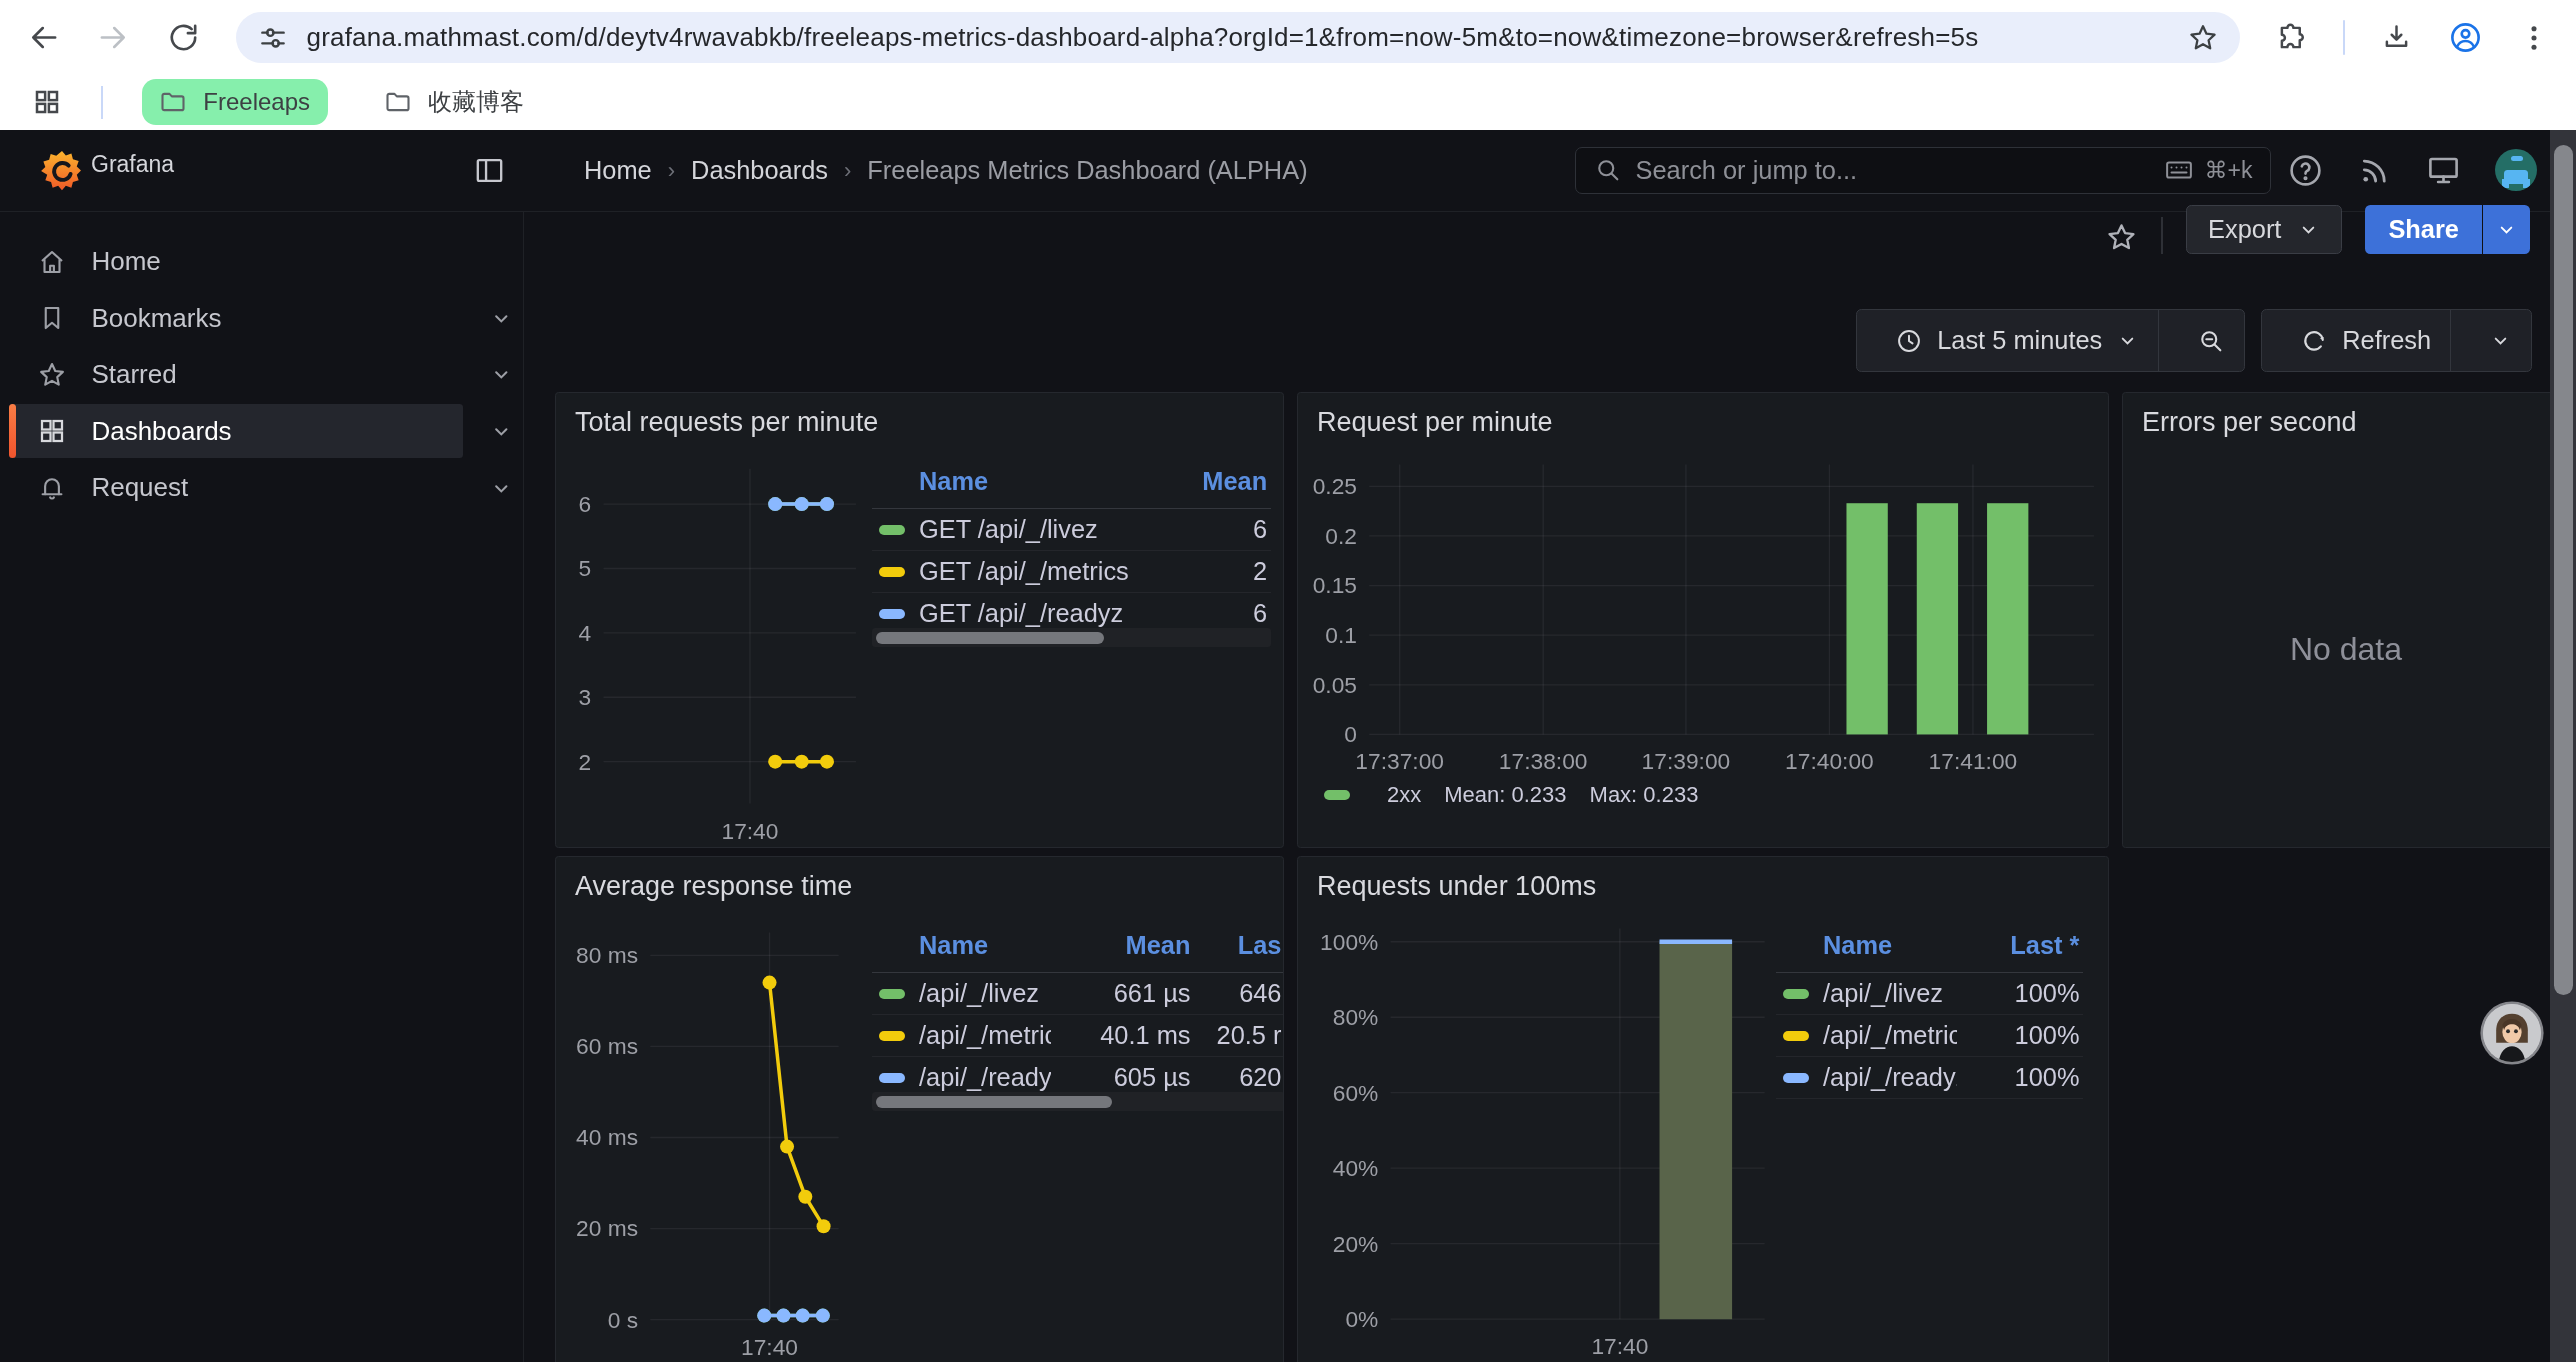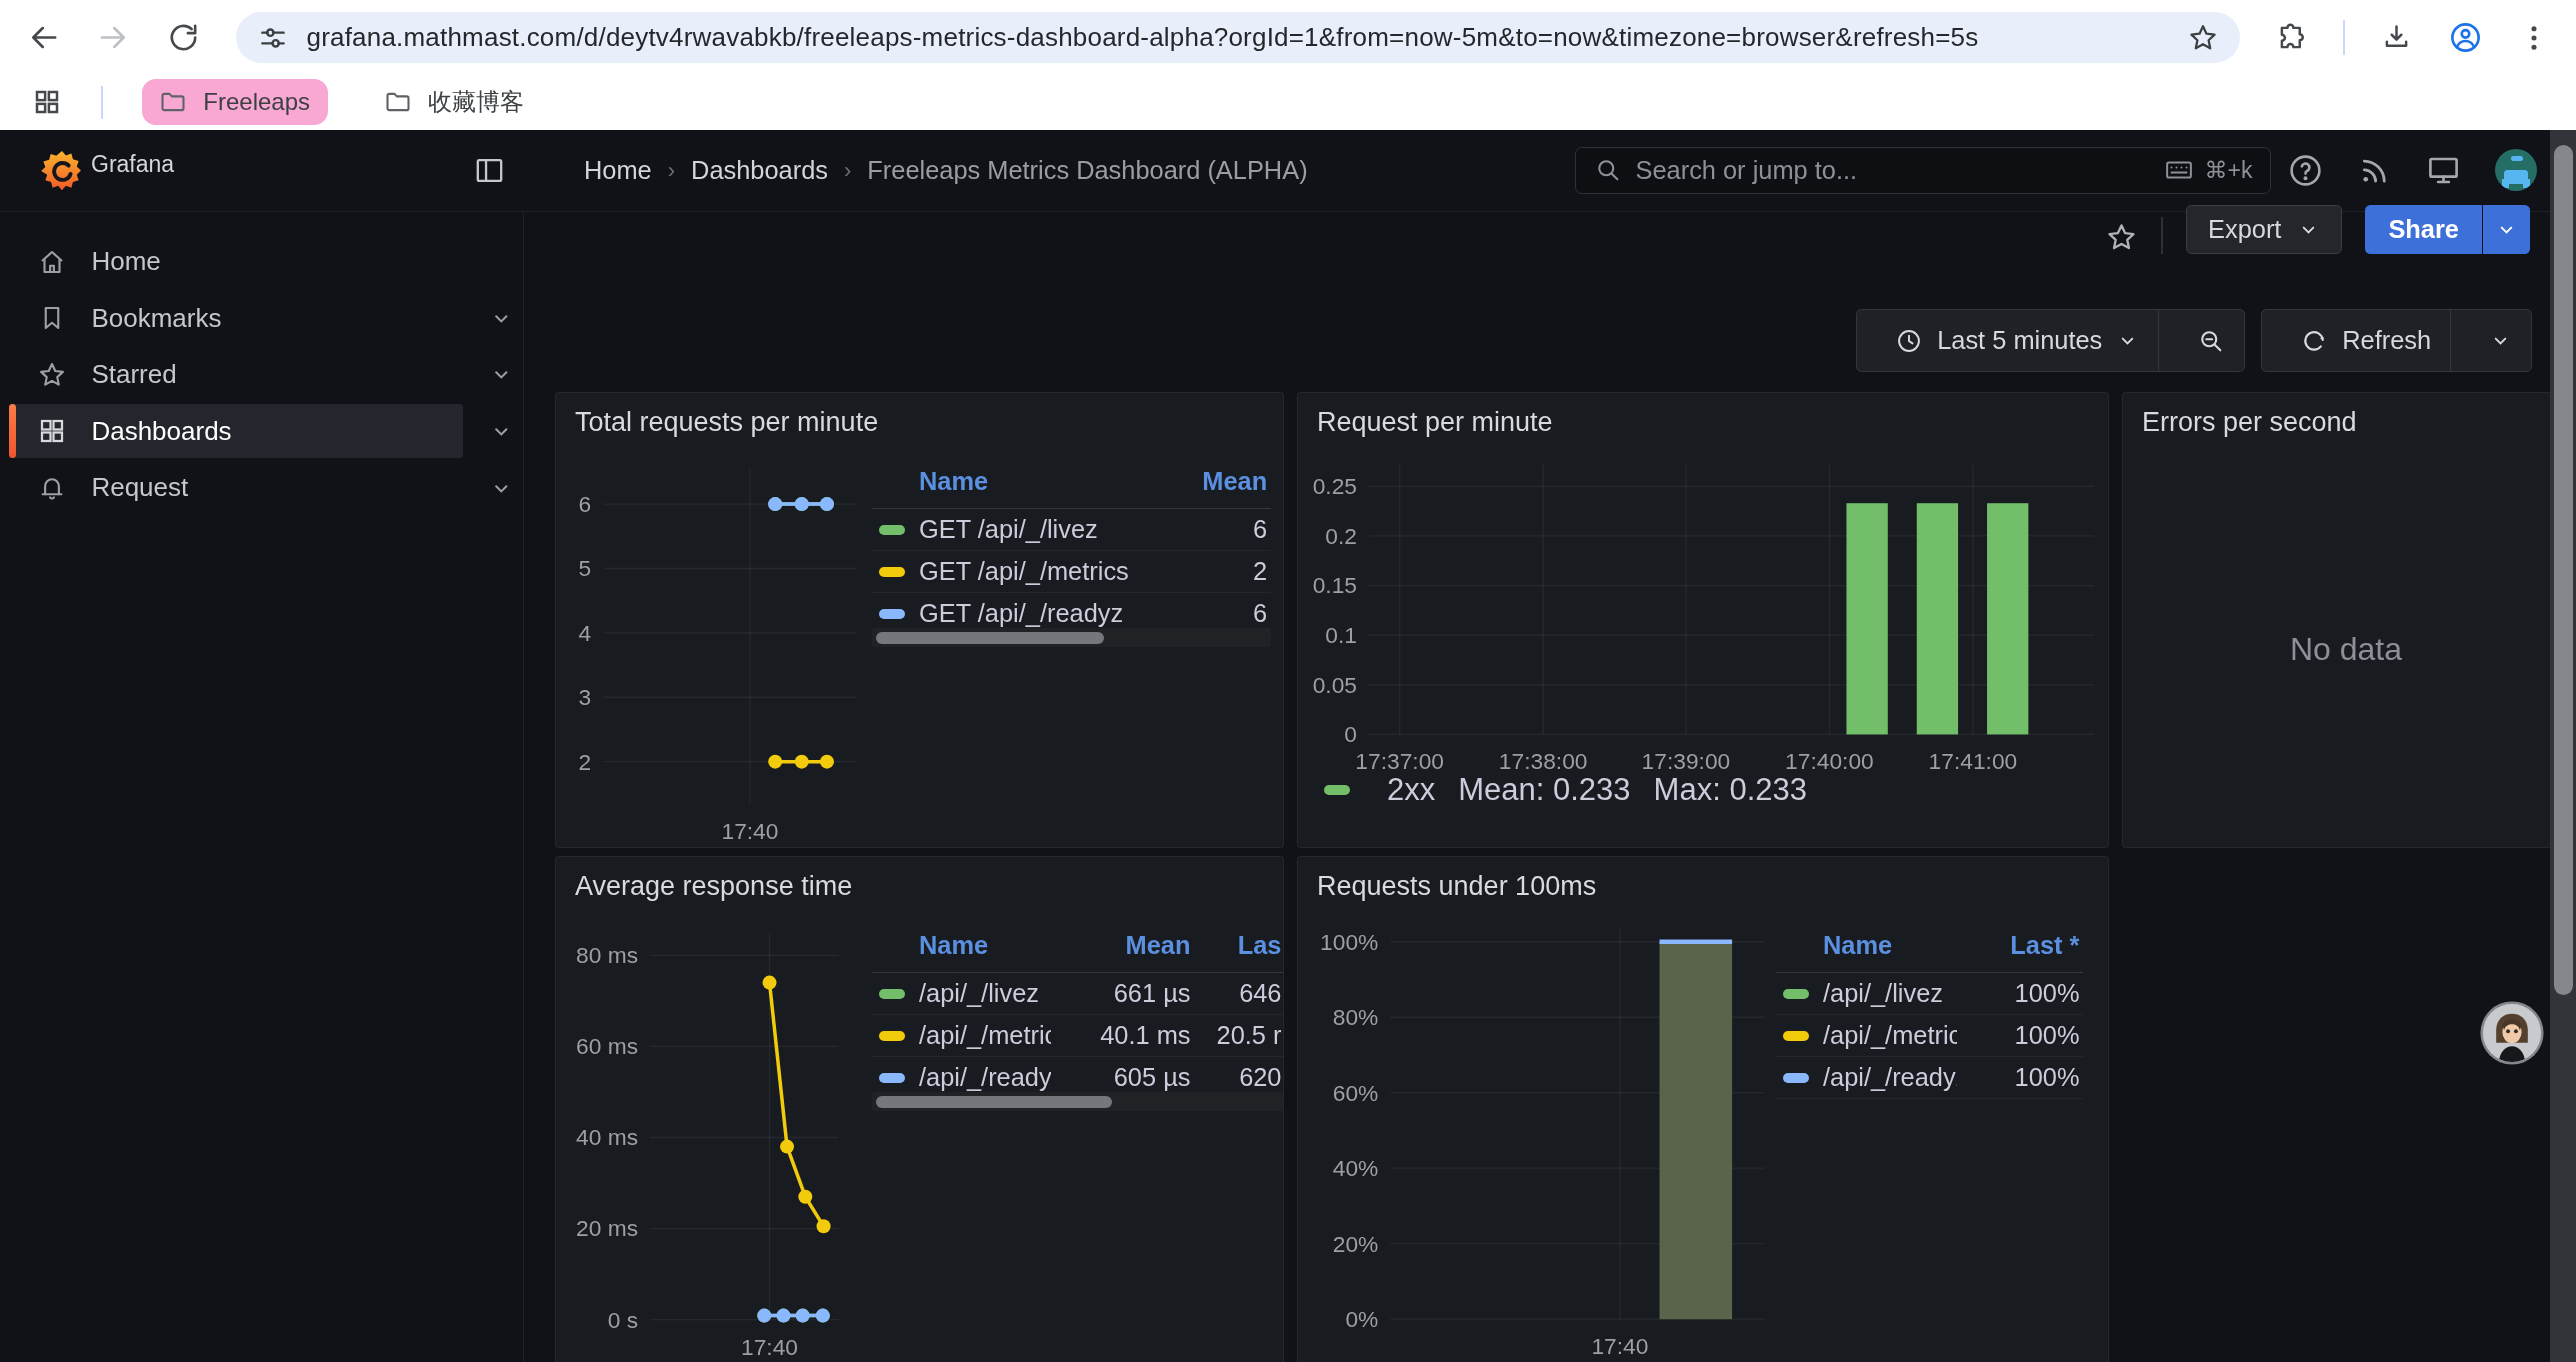--- a/index.html
+++ b/index.html
@@ -9,21 +9,21 @@
   .browser{position:absolute;top:0;left:0;width:2576px;height:130px;background:#fff;}
   .btoolbar{position:absolute;top:0;left:0;right:0;height:75px;display:flex;align-items:center;padding:0 26px;gap:35px;}
   .nav-ic{color:#45484c;flex:0 0 auto;}
   .nav-ic.disabled{color:#bcc0c5;}
   .urlbar{flex:1;height:51px;background:#e9eefb;border-radius:25.4px;display:flex;align-items:center;padding:0 21px;gap:17.5px;min-width:0;}
   .url-text{font-size:26px;color:#25272b;white-space:nowrap;overflow:hidden;flex:1;letter-spacing:0.2px;}
   .tb-right{display:flex;align-items:center;gap:35px;}
   .tb-div{width:1.8px;height:35px;background:#c9d8f8;border-radius:0.9px;}
   .bbookmarks{position:absolute;top:75px;left:0;right:0;height:54px;display:flex;align-items:center;padding:0 32px;gap:39px;}
   .bm-chip{display:flex;align-items:center;gap:16px;font-size:24px;color:#3d4043;padding:8.8px 17.5px;border-radius:14px;}
-  .bm-chip.hl{background:#f9a8d4;}
+  .bm-chip.hl{background:#86efac;}
   .bm-div{width:1.8px;height:33px;background:#c9d8f8;}
   
   .app{position:absolute;top:130px;left:0;right:0;bottom:0;background:#111217;color:#ccccdc;}
   .gheader{position:absolute;top:0;left:0;right:0;height:81px;border-bottom:0.9px solid #1f2126;}
   .glogo{position:absolute;left:39px;top:17.5px;}
   .gbrand{position:absolute;left:91px;top:21px;font-size:23px;color:#d5d6db;}
   .gcollapse{position:absolute;left:473px;top:24px;color:#c6c7ce;}
   .crumbs{position:absolute;left:584px;top:0;height:81px;display:flex;align-items:center;gap:16px;font-size:25.4px;}
   .crumb{color:#d4d5da;}
   .crumb.dim{color:#9b9da4;}
@@ -75,21 +75,21 @@
   .lt-head{display:grid;grid-template-columns:var(--cols);padding:0 3.5px 12.3px 47px;color:#5b8fe0;font-weight:700;border-bottom:0.9px solid #34373d;}
   .lt-hval{text-align:right;}
   .lt-row{display:grid;grid-template-columns:var(--cols);align-items:center;height:41px;border-bottom:0.9px solid #24262b;padding:0 3.5px 0 7px;}
   .pill{width:26px;height:9.6px;border-radius:5.3px;margin-right:14px;flex:0 0 auto;}
   .lt-name{display:flex;align-items:center;color:#ccccdc;white-space:nowrap;overflow:hidden;}
   .lt-val{text-align:right;color:#ccccdc;white-space:nowrap;overflow:hidden;}
   .hscroll{position:absolute;height:19px;background:#202226;border-radius:3.5px;}
   .hscroll i{position:absolute;left:4.4px;top:3.5px;height:12.3px;width:57%;background:#75777c;border-radius:6.1px;}
   #h1{left:316px;right:12.3px;top:235px;}
   #h4{left:316px;width:413px;top:235px;}
-  .plegend{position:absolute;left:26px;bottom:39px;display:flex;align-items:center;gap:23px;font-size:31px;color:#ccccdc;}
+  .plegend{position:absolute;left:26px;bottom:39px;display:flex;align-items:center;gap:23px;font-size:22px;color:#ccccdc;}
   .nodata{position:absolute;top:238px;left:0;right:0;text-align:center;font-size:32px;color:#8e9099;}
   
   .vscroll{position:absolute;top:0;right:0;width:26px;bottom:0;background:#33343a;}
   .vthumb{position:absolute;top:15px;left:3.5px;width:19px;height:850px;background:#85878c;border-radius:9.6px;}
   .float-avatar{position:absolute;top:874px;right:35px;width:58px;height:58px;border-radius:50%;background:#cbccd0;box-shadow:0 0 0 2.6px rgba(230,230,235,.55);overflow:hidden;}
 </style>
 </head>
 <body>
 
 <div class="browser">

